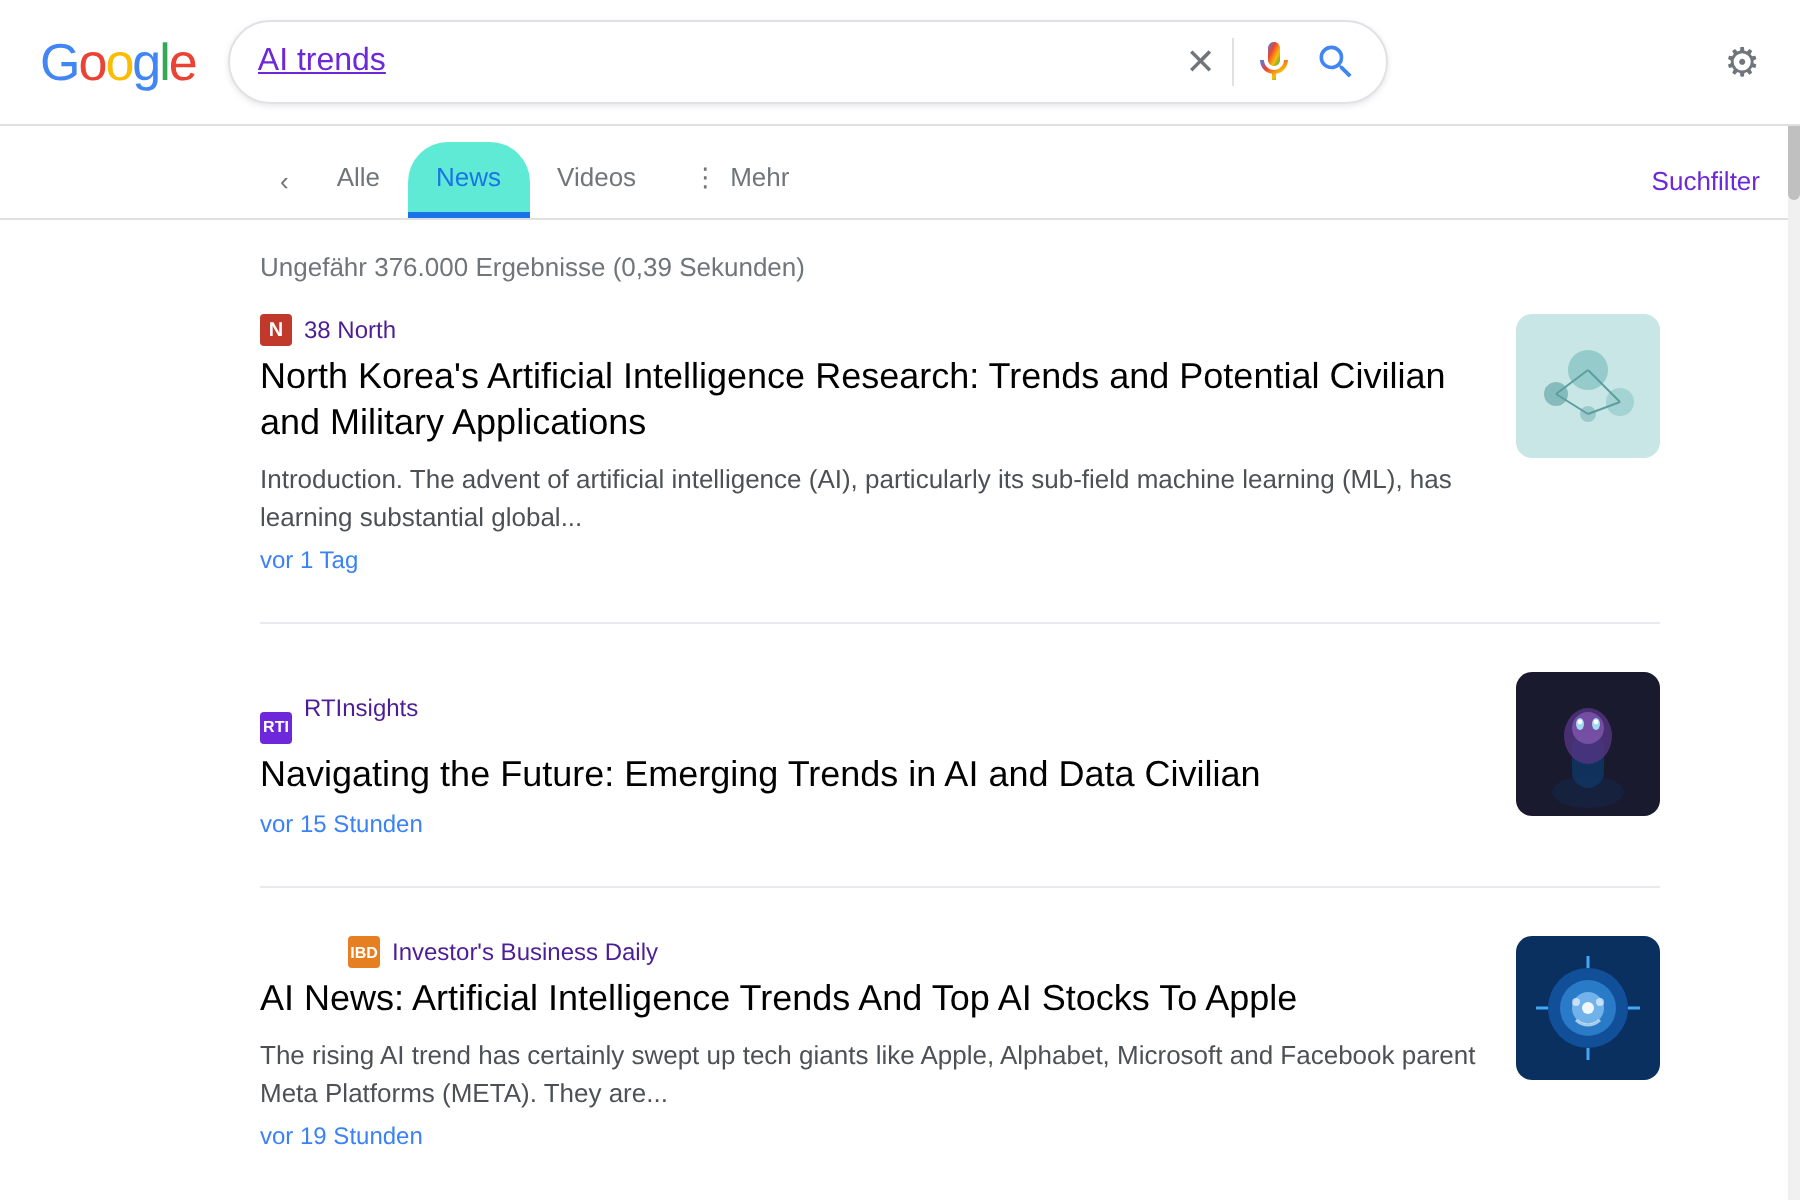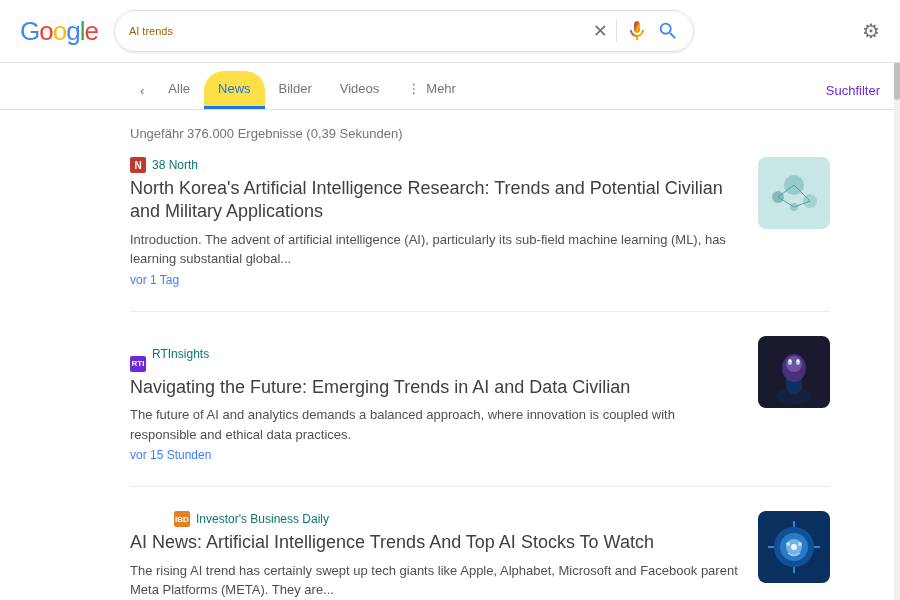--- a/index.html
+++ b/index.html
@@ -48,23 +48,24 @@
       padding: 8px 14px;
       flex: 1;
       max-width: 580px;
       gap: 8px;
       box-shadow: 0 1px 3px rgba(0,0,0,0.1);
     }
     .search-input {
       border: none;
       outline: none;
       flex: 1;
-      font-size: 11px;
-      color: #a16207;
+      font-size: 16px;
+      color: #6d28d9;
       background: transparent;
+      text-decoration: underline;
     }
     .search-clear-icon {
       color: #70757a;
       cursor: pointer;
       font-size: 18px;
       line-height: 1;
     }
     .search-divider {
       width: 1px;
       height: 24px;
@@ -104,21 +105,21 @@
       color: #70757a;
       font-size: 13px;
       border-bottom: 3px solid transparent;
       text-decoration: none;
       white-space: nowrap;
       justify-content: center;
     }
     .nav-tab.active {
       color: #1a73e8;
       border-bottom-color: #1a73e8;
-      background: #fde047;
+      background: #5eead4;
       border-radius: 20px 20px 0 0;
     }
     .nav-tab-back {
       display: flex;
       align-items: center;
       gap: 4px;
       color: #70757a;
       cursor: pointer;
       padding: 10px 10px;
       font-size: 13px;
@@ -171,25 +172,25 @@
       display: flex;
       align-items: center;
       justify-content: center;
       font-size: 9px;
       font-weight: bold;
       color: #fff;
       flex-shrink: 0;
     }
     .source-name {
       font-size: 12px;
-      color: #0f766e;
+      color: #4c1d95;
     }
     .news-title {
       font-size: 18px;
-      color: #404040;
+      color: #000000;
       line-height: 1.3;
       cursor: pointer;
       margin-bottom: 6px;
     }
     .news-snippet {
       font-size: 13px;
       color: #4d5156;
       line-height: 1.5;
       margin-bottom: 4px;
     }
@@ -271,23 +272,20 @@
   <div class="nav-tab-back">
     <span>‹</span>
   </div>
   <div class="nav-tab">
     <span>Alle</span>
   </div>
   <div class="nav-tab active">
     <span>News</span>
   </div>
   <div class="nav-tab">
-    <span>Bilder</span>
-  </div>
-  <div class="nav-tab">
     <span>Videos</span>
   </div>
   <div class="nav-tab">
     <span>⋮</span>
     <span>Mehr</span>
   </div>
   <div class="suchfilter">
     <span>Suchfilter</span>
   </div>
 </div>
@@ -320,21 +318,20 @@
     </div>
   </div>
 
   <div class="news-item">
     <div class="news-content">
       <div class="news-source">
         <div class="source-badge" style="background:#6d28d9; font-size:8px;margin-top:20px;">RTI</div>
         <span class="source-name">RTInsights</span>
       </div>
       <div class="news-title">Navigating the Future: Emerging Trends in AI and Data Civilian</div>
-      <div class="news-snippet">The future of AI and analytics demands a balanced approach, where innovation is coupled with responsible and ethical data practices.</div>
       <div class="news-time">vor 15 Stunden</div>
     </div>
     <div class="news-image">
       <svg class="img-placeholder" viewBox="0 0 72 72" xmlns="http://www.w3.org/2000/svg">
         <rect width="72" height="72" fill="#1a1a2e"></rect>
 
         <ellipse cx="36" cy="60" rx="18" ry="8" fill="#16213e"></ellipse>
         <rect x="28" y="30" width="16" height="28" rx="8" fill="#0f3460" opacity="0.9"></rect>
         <ellipse cx="36" cy="32" rx="12" ry="14" fill="#533483" opacity="0.8"></ellipse>
         <circle cx="36" cy="28" r="8" fill="#7a52a8" opacity="0.9"></circle>
@@ -345,21 +342,21 @@
       </svg>
     </div>
   </div>
 
   <div class="news-item">
     <div class="news-content">
       <div class="news-source">
         <div class="source-badge" style="background:#e67e22; font-size:8px;margin-left:44px;">IBD</div>
         <span class="source-name">Investor's Business Daily</span>
       </div>
-      <div class="news-title">AI News: Artificial Intelligence Trends And Top AI Stocks To Watch</div>
+      <div class="news-title">AI News: Artificial Intelligence Trends And Top AI Stocks To Apple</div>
       <div class="news-snippet">The rising AI trend has certainly swept up tech giants like Apple, Alphabet, Microsoft and Facebook parent Meta Platforms (META). They are...</div>
       <div class="news-time">vor 19 Stunden</div>
     </div>
     <div class="news-image">
       <svg class="img-placeholder" viewBox="0 0 72 72" xmlns="http://www.w3.org/2000/svg">
         <rect width="72" height="72" fill="#0a3060"></rect>
 
         <circle cx="36" cy="36" r="20" fill="#1565c0" opacity="0.6"></circle>
         <circle cx="36" cy="36" r="14" fill="#42a5f5" opacity="0.5"></circle>
         <circle cx="36" cy="36" r="8" fill="#90caf9" opacity="0.7"></circle>

